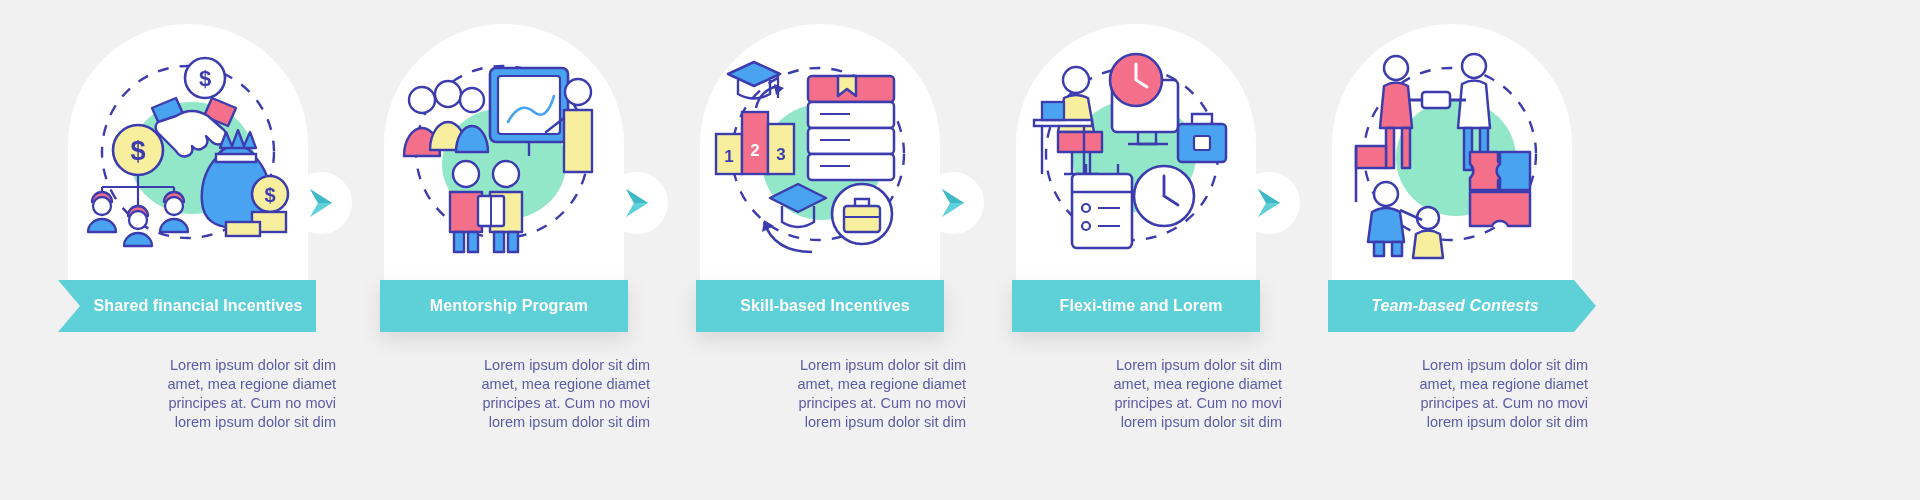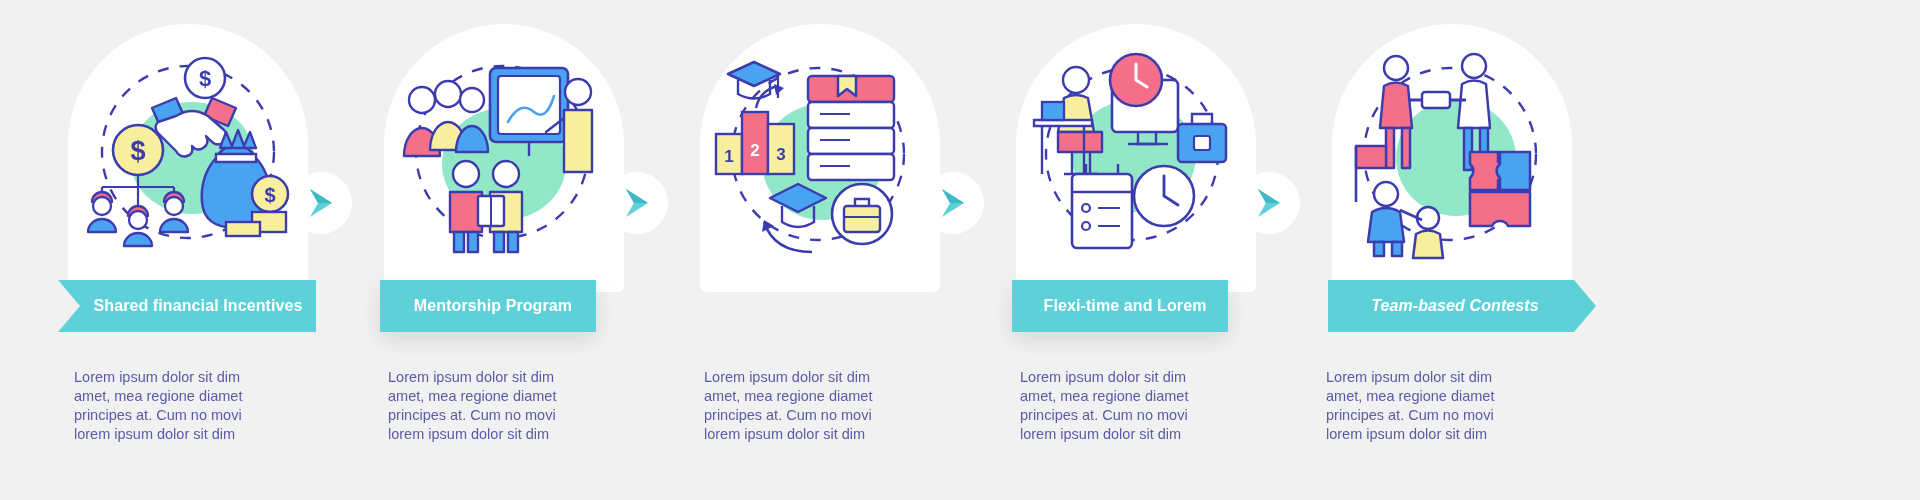--- a/index.html
+++ b/index.html
@@ -39,21 +39,21 @@
     left:28px; top:46px;
     width:216px; height:216px;
   }
   .illus svg{ display:block; width:216px; height:216px; }
 
   
   .banner{
     position:absolute;
     top:280px;
     left:12px;
-    width:216px;
+    width:248px;
     height:52px;
     background:#5ed0d8;
     display:flex;
     align-items:center;
     justify-content:center;
     filter:drop-shadow(0 8px 10px rgba(0,0,0,0.10));
   }
   .banner.notch-left{
     left:6px;
     width:258px;
@@ -72,27 +72,27 @@
     text-align:center;
     letter-spacing:0.1px;
     padding-left:10px;
   }
   .banner.notch-left .banner-text{ padding-left:22px; }
   .banner.point-right .banner-text{ padding-left:0; padding-right:14px;font-style:italic; }
 
   
   .body-text{
     position:absolute;
-    top:368px;
+    top:356px;
     left:20px;
     width:262px;
     color:#5b5ba6;
     font-size:14.5px;
     line-height:19px;
-    text-align:left;
+    text-align:right;
   }
   .col-0 .body-text{ left:22px; }
   .col-4 .body-text{ left:10px; }
   .body-text span{ display:block; white-space:nowrap; }
 
   
   .chev{
     position:absolute;
     top:172px;
     width:62px; height:62px;
@@ -253,20 +253,26 @@
 
         <circle cx="150" cy="168" r="30" fill="#ffffff" stroke="#3c3cae" stroke-width="2.6"></circle>
         <rect x="132" y="160" width="36" height="26" rx="3" fill="#f7ef9e" stroke="#3c3cae" stroke-width="2.4"></rect>
         <path d="M143 160 v-7 h14 v7" fill="none" stroke="#3c3cae" stroke-width="2.4"></path>
         <path d="M132 171 h36" stroke="#3c3cae" stroke-width="2.2"></path>
 
         <path d="M52 176 q10 30 48 30" fill="none" stroke="#3c3cae" stroke-width="2.4"></path>
         <path d="M50 186 l2 -12 l10 6 z" fill="#3c3cae"></path>
       </svg>
     </div>
+    <div class="banner">
+      <div class="banner-text">
+        <span>Skill-based</span>
+        <span>Incentives</span>
+      </div>
+    </div>
     <div class="body-text">
       <span>Lorem ipsum dolor sit dim</span>
       <span>amet, mea regione diamet</span>
       <span>principes at. Cum no movi</span>
       <span>lorem ipsum dolor sit dim</span>
     </div>
   </div>
 
   <div class="col col-3">
     <div class="arch"></div>

